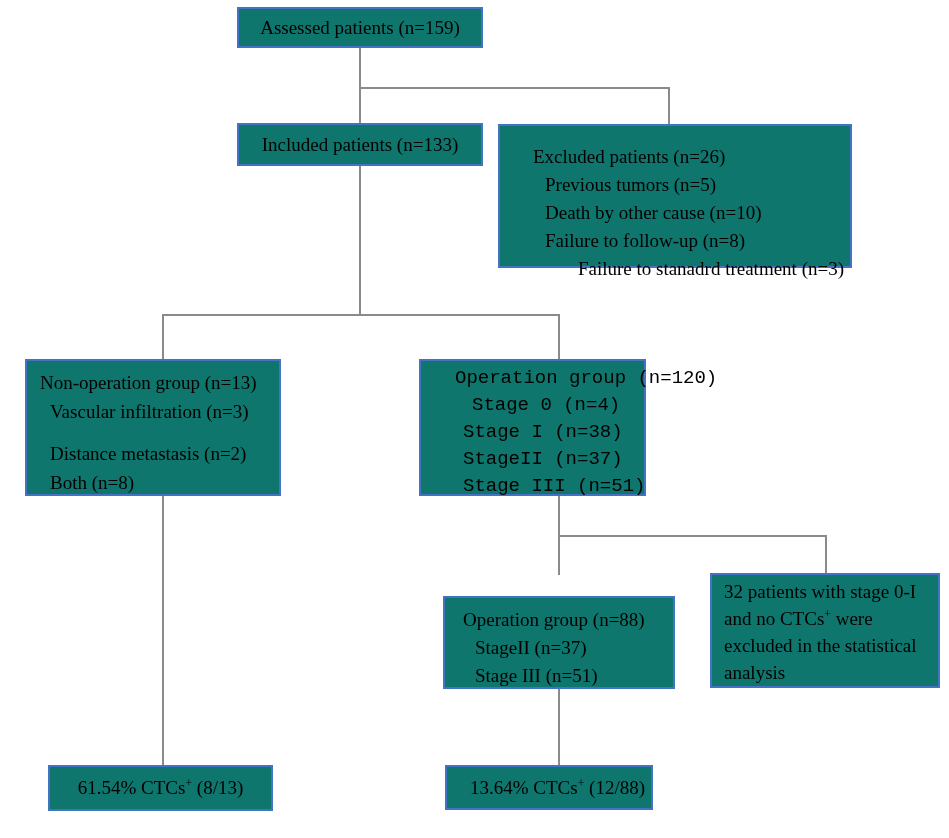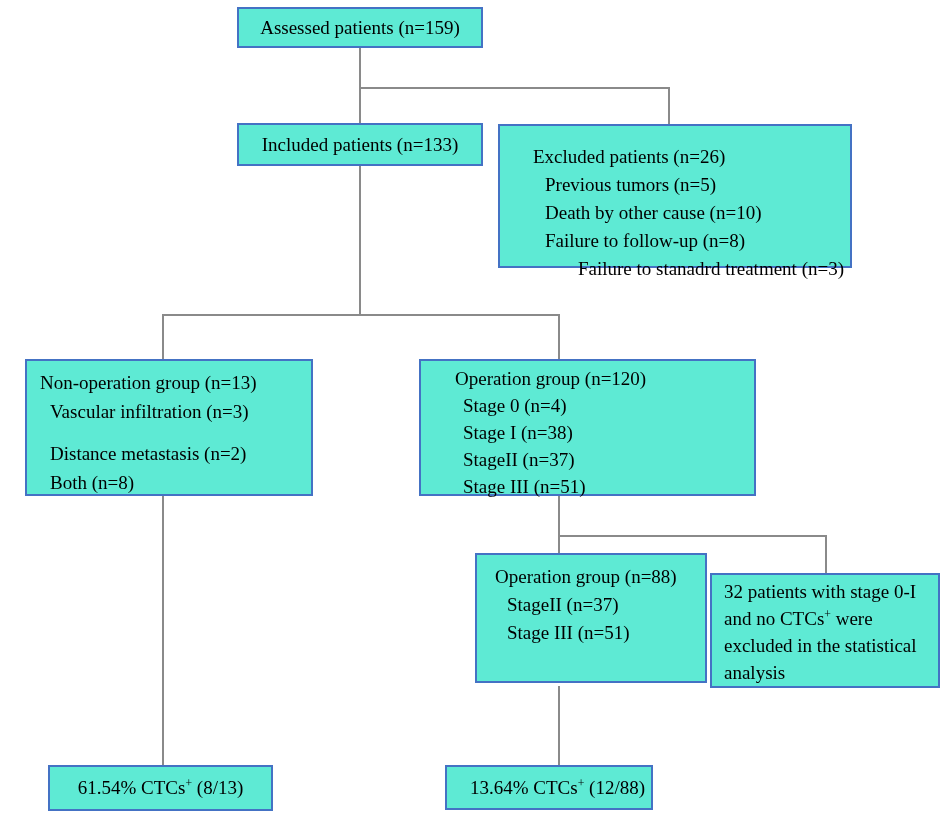--- a/index.html
+++ b/index.html
@@ -10,21 +10,21 @@
     background: var(--bg, #ffffff);
     font-family: "Liberation Serif", serif;
     font-size: 19px;
     color: var(--text, #000000);
     overflow: hidden;
   }
   .box {
     position: absolute;
     box-sizing: border-box;
     border: 2px solid var(--accent, #4472c4);
-    background: #5eead4;
+    background: #0f766e;
   }
   .box.center {
     display: flex;
     align-items: center;
     justify-content: center;
     text-align: center;
   }
   .line { position: absolute; background: var(--connector, #808080); }
   .line.v { width: 2px; }
   .line.h { height: 2px; }
@@ -59,36 +59,36 @@
   </div>
 
   <div class="box" style="left:498px; top:124px; width:354px; height:144px; padding:17px 6px 0 33px; line-height:28px;">
     <div class="title">Excluded patients (n=26)</div>
     <div class="sub" style="padding-left:12px;">Previous tumors (n=5)</div>
     <div class="sub" style="padding-left:12px;">Death by other cause (n=10)</div>
     <div class="sub" style="padding-left:12px;">Failure to follow-up (n=8)</div>
     <div class="sub" style="padding-left:12px;text-align:right;">Failure to stanadrd treatment (n=3)</div>
   </div>
 
-  <div class="box" style="left:25px; top:359px; width:288px; height:137px; padding:7px 6px 0 13px; line-height:29px;">
+  <div class="box" style="left:25px; top:359px; width:256px; height:137px; padding:7px 6px 0 13px; line-height:29px;">
     <div class="title">Non-operation group (n=13)</div>
     <div class="sub" style="padding-left:10px;">Vascular infiltration (n=3)</div>
     <div class="sub" style="padding-left:10px;margin-top:13px;">Distance metastasis (n=2)</div>
     <div class="sub" style="padding-left:10px;">Both (n=8)</div>
   </div>
 
-  <div class="box" style="left:419px; top:359px; width:337px; height:137px; padding:4px 6px 12px 34px; line-height:27px;">
+  <div class="box" style="left:419px; top:359px; width:227px; height:137px; padding:4px 6px 12px 34px; line-height:27px;font-family:Liberation Mono, monospace;">
     <div class="title">Operation group (n=120)</div>
-    <div class="sub" style="padding-left:8px;">Stage 0 (n=4)</div>
+    <div class="sub" style="padding-left:8px;margin-left:9px;">Stage 0 (n=4)</div>
     <div class="sub" style="padding-left:8px;">Stage I (n=38)</div>
     <div class="sub" style="padding-left:8px;">StageII (n=37)</div>
     <div class="sub" style="padding-left:8px;">Stage III (n=51)</div>
   </div>
 
-  <div class="box" style="left:443px; top:553px; width:232px; height:130px; padding:8px 6px 0 18px; line-height:28px;margin-left:32px;">
+  <div class="box" style="left:443px; top:596px; width:232px; height:93px; padding:8px 6px 0 18px; line-height:28px;">
     <div class="title">Operation group (n=88)</div>
     <div class="sub" style="padding-left:12px;">StageII (n=37)</div>
     <div class="sub" style="padding-left:12px;">Stage III (n=51)</div>
   </div>
 
   <div class="box" style="left:710px; top:573px; width:230px; height:115px; padding:3px 4px 0 12px; line-height:27px;">
     <div class="noteline">32 patients with stage 0-I</div>
     <div class="noteline"><span>and no CTCs</span><sup>+</sup><span> were</span></div>
     <div class="noteline">excluded in the statistical</div>
     <div class="noteline">analysis</div>

